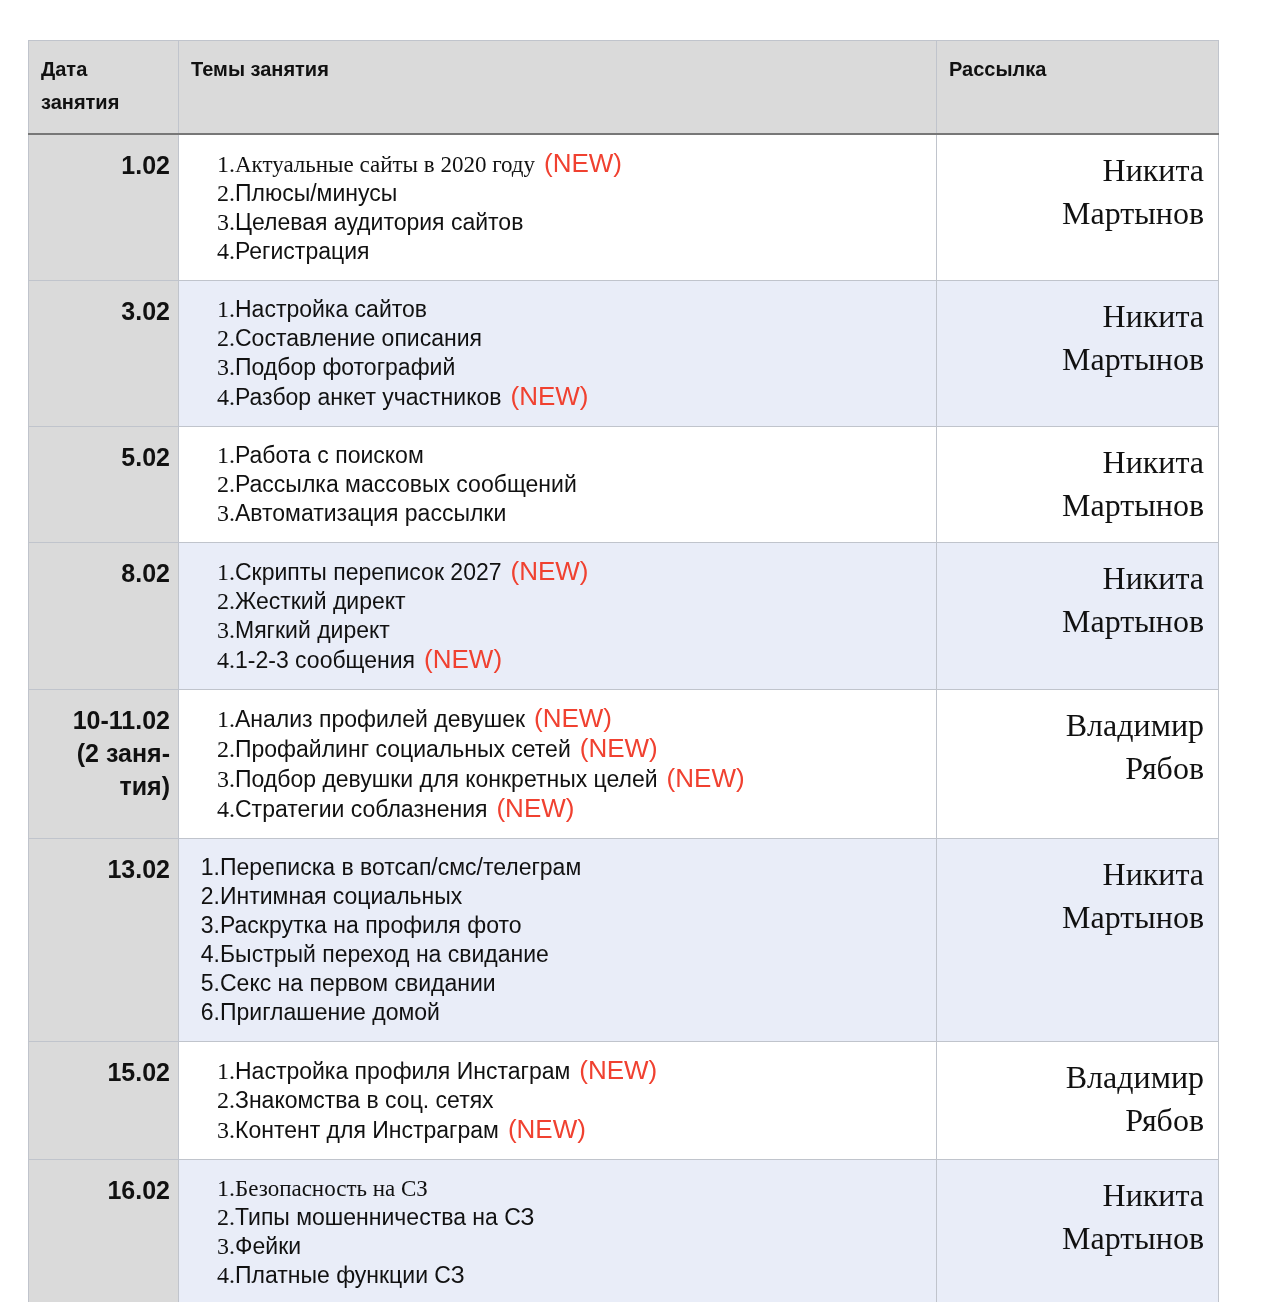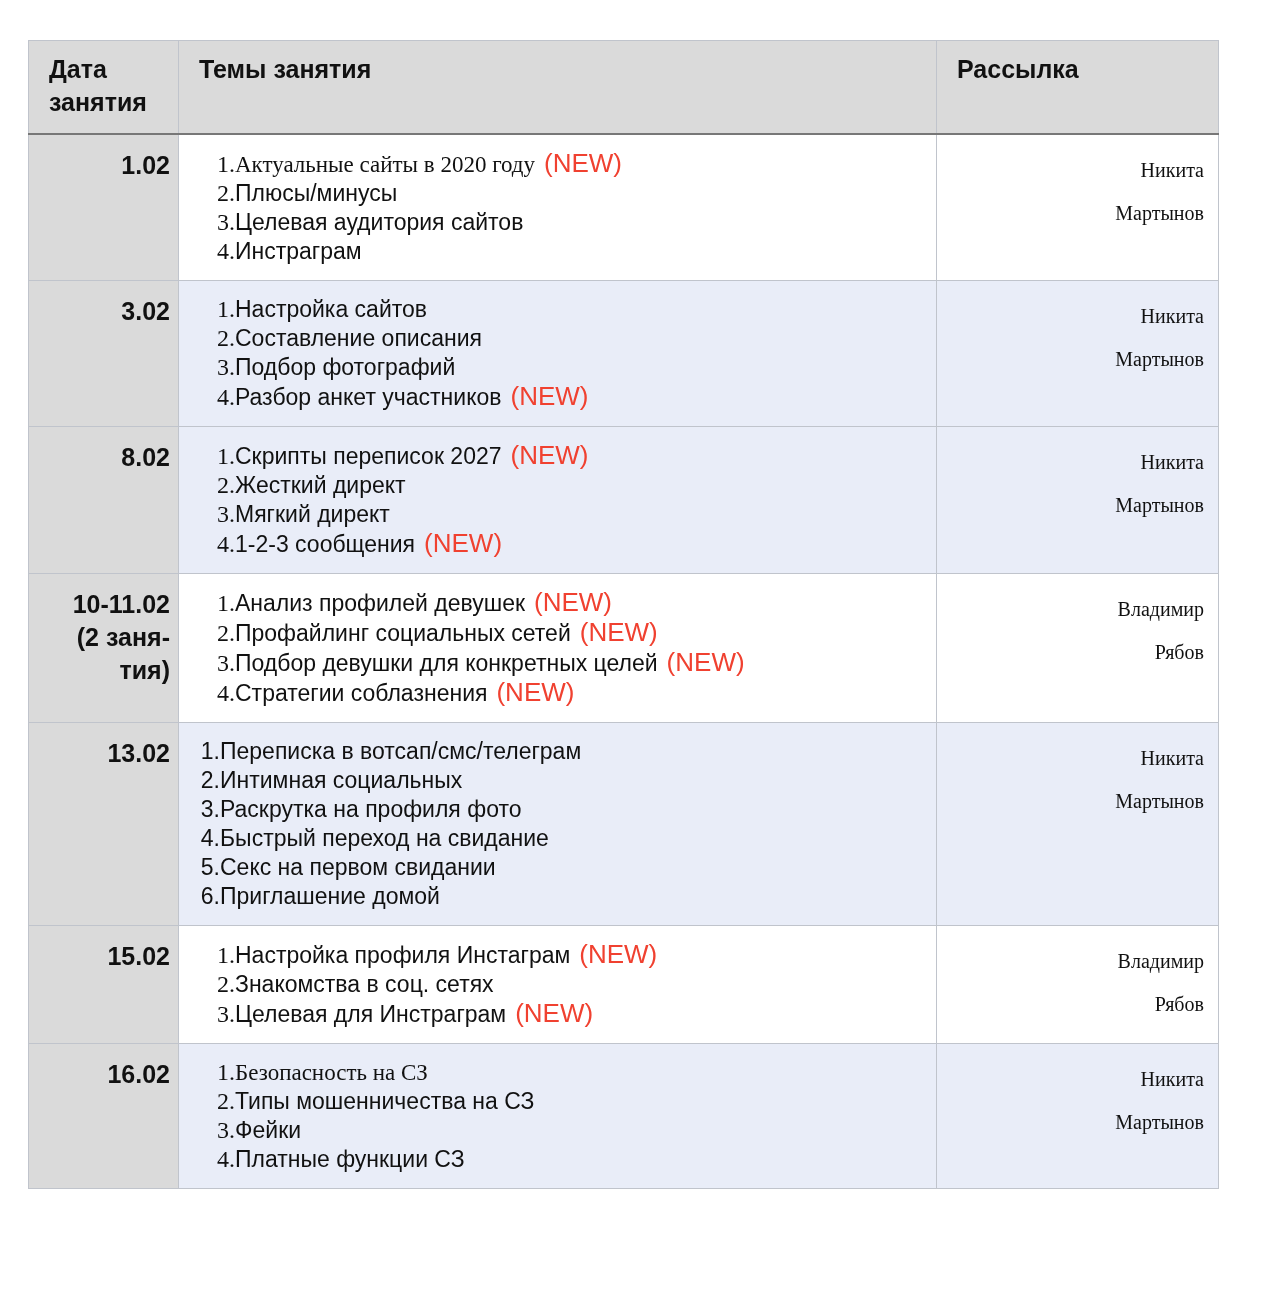--- a/index.html
+++ b/index.html
@@ -24,24 +24,24 @@
   th, td {
     border: 1px solid var(--border, #c0c4cc);
     vertical-align: top;
     box-sizing: border-box;
     text-align: right;
   }
 
   thead th {
     background: var(--head-bg, #dadada);
     text-align: left;
-    font-size: 25px;
+    font-size: 20px;
     font-weight: bold;
     line-height: 33px;
-    padding: 12px 12px 14px 20px;
+    padding: 12px 12px 14px 12px;
     border-bottom: 2px solid var(--head-border, #777777);
   }
 
   td.date-cell {
     background: var(--head-bg, #dadada);
     font-weight: bold;
     font-size: 25px;
     line-height: 33px;
     padding: 14px 8px 10px 12px;
     white-space: pre-line;
@@ -80,21 +80,21 @@
   }
   .new-badge {
     color: var(--new-color, #f04130);
     margin-left: 9px;
     font-family: "Liberation Sans", sans-serif;
     font-size: 26px;
   }
 
   td.host-cell {
     font-family: "Liberation Serif", serif;
-    font-size: 20px;
+    font-size: 32px;
     line-height: 43px;
     text-align: right;
     padding: 14px 14px 10px 7px;
     white-space: pre-line;
   }
 </style>
 </head>
 <body>
 
 <div class="page">
@@ -124,21 +124,21 @@
               <li>
                 <span class="num">2.</span>
                 <span class="txt">Плюсы/минусы</span>
               </li>
               <li>
                 <span class="num">3.</span>
                 <span class="txt">Целевая аудитория сайтов</span>
               </li>
               <li>
                 <span class="num">4.</span>
-                <span class="txt">Инстраграм</span>
+                <span class="txt">Регистрация</span>
               </li>
             </ol>
           </td>
           <td class="host-cell">Никита
 Мартынов</td>
         </tr>
         <tr class="shaded">
           <td class="date-cell">3.02</td>
           <td class="topics-cell">
             <ol class="topics num-serif">
@@ -151,20 +151,41 @@
                 <span class="txt">Составление описания</span>
               </li>
               <li>
                 <span class="num">3.</span>
                 <span class="txt">Подбор фотографий</span>
               </li>
               <li>
                 <span class="num">4.</span>
                 <span class="txt">Разбор анкет участников</span>
                 <span class="new-badge">(NEW)</span>
+              </li>
+            </ol>
+          </td>
+          <td class="host-cell">Никита
+Мартынов</td>
+        </tr>
+        <tr>
+          <td class="date-cell">5.02</td>
+          <td class="topics-cell">
+            <ol class="topics num-serif">
+              <li>
+                <span class="num">1.</span>
+                <span class="txt">Работа с поиском</span>
+              </li>
+              <li>
+                <span class="num">2.</span>
+                <span class="txt">Рассылка массовых сообщений</span>
+              </li>
+              <li>
+                <span class="num">3.</span>
+                <span class="txt">Автоматизация рассылки</span>
               </li>
             </ol>
           </td>
           <td class="host-cell">Никита
 Мартынов</td>
         </tr>
         <tr class="shaded">
           <td class="date-cell">8.02</td>
           <td class="topics-cell">
             <ol class="topics num-serif">
@@ -263,21 +284,21 @@
                 <span class="num">1.</span>
                 <span class="txt">Настройка профиля Инстаграм</span>
                 <span class="new-badge">(NEW)</span>
               </li>
               <li>
                 <span class="num">2.</span>
                 <span class="txt">Знакомства в соц. сетях</span>
               </li>
               <li>
                 <span class="num">3.</span>
-                <span class="txt">Целевая для Инстраграм</span>
+                <span class="txt">Контент для Инстраграм</span>
                 <span class="new-badge">(NEW)</span>
               </li>
             </ol>
           </td>
           <td class="host-cell">Владимир
 Рябов</td>
         </tr>
         <tr class="shaded">
           <td class="date-cell">16.02</td>
           <td class="topics-cell">

